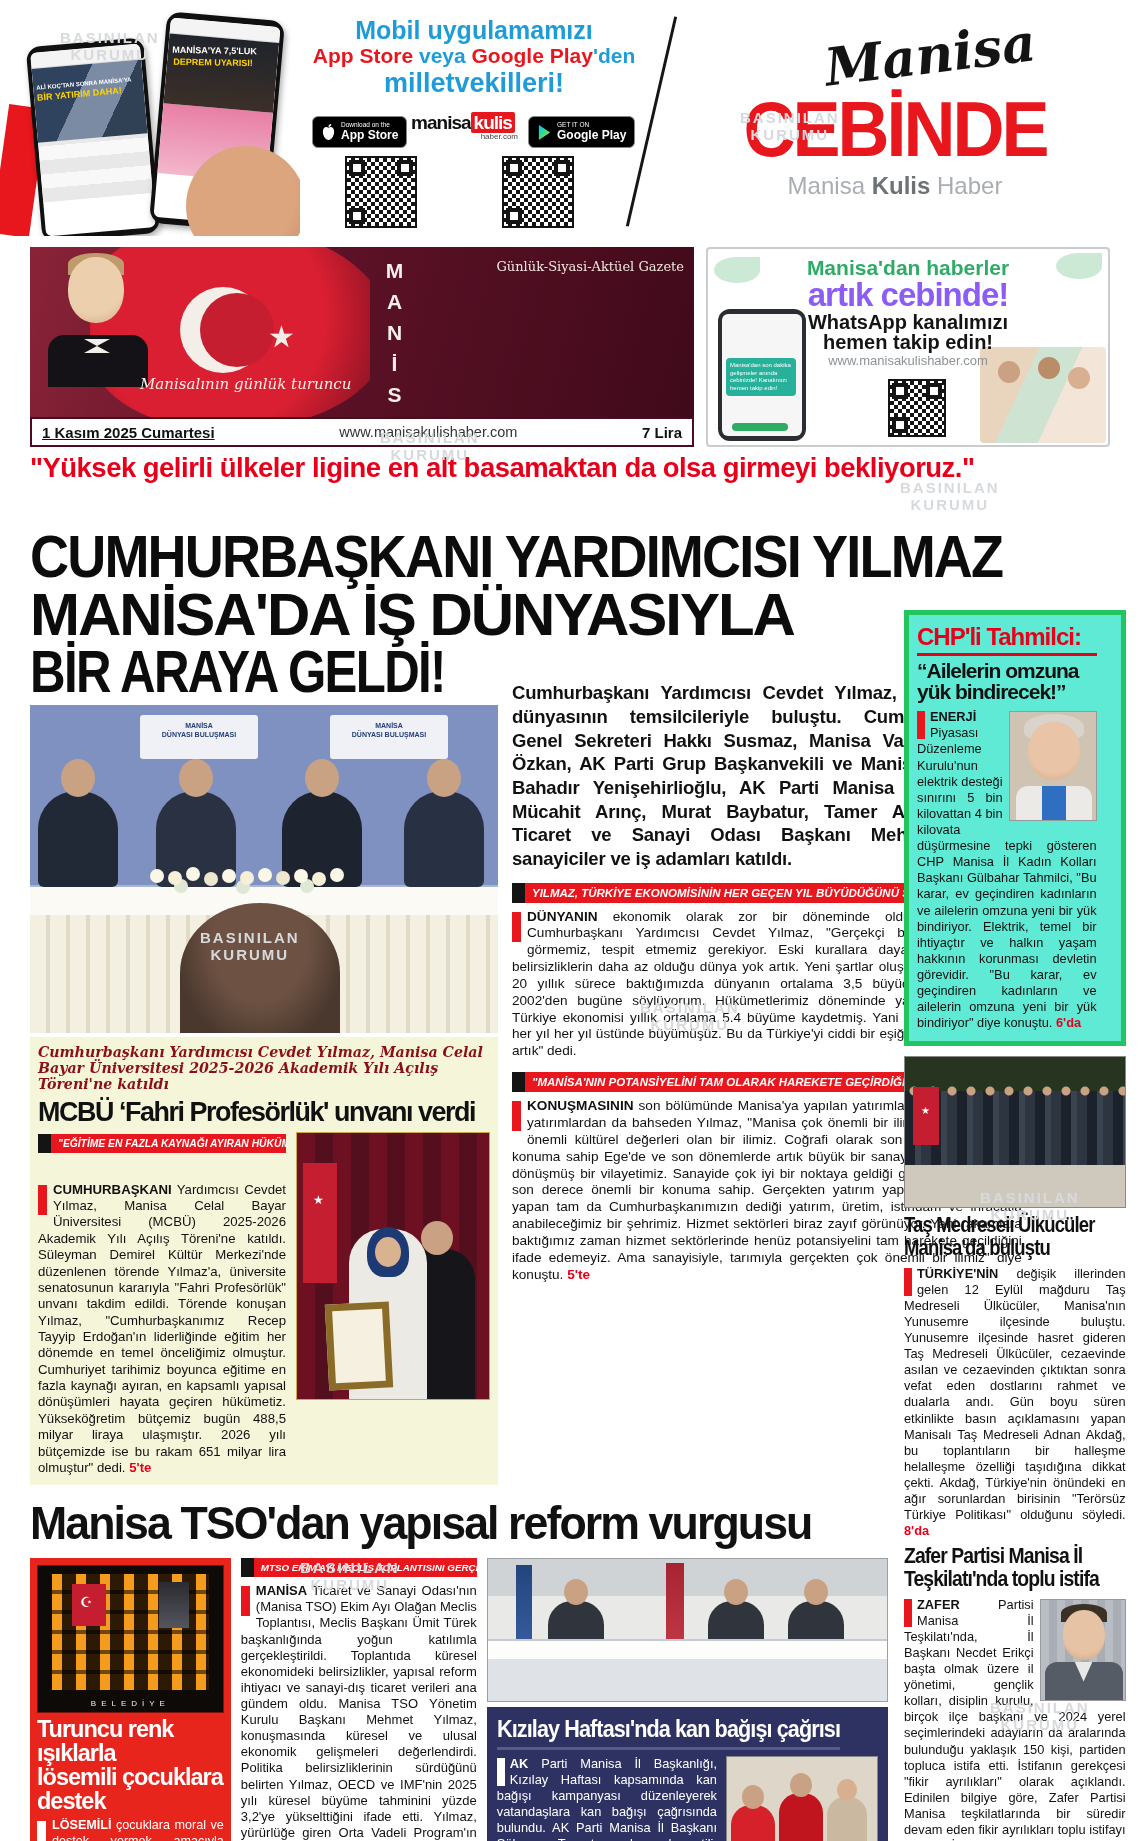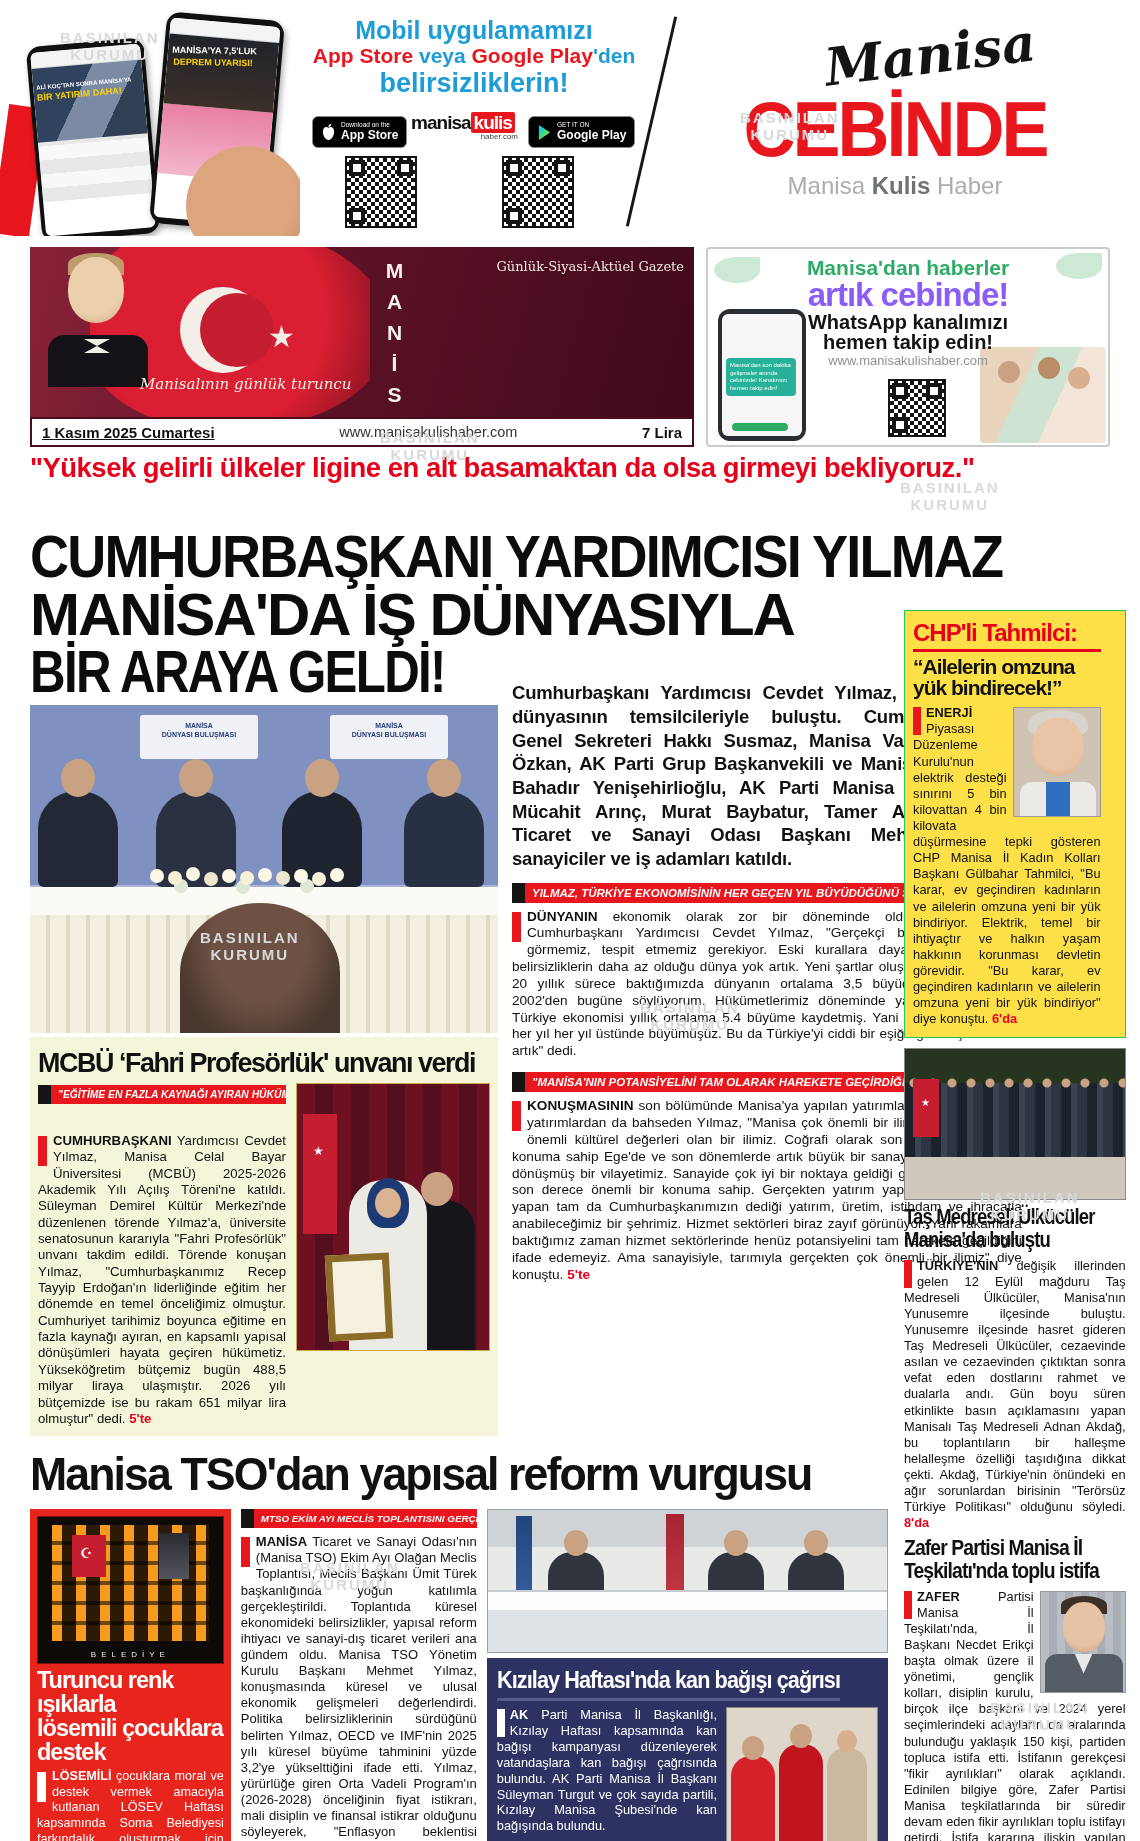--- a/index.html
+++ b/index.html
@@ -179,21 +179,21 @@
   .kz-body .bar { background:#fff; }
   .photo-kizilay { width:152px; height:146px; background:#ded6c8; border:1px solid #888; }
   .kz-p { position:absolute; bottom:0; width:44px; height:96px; background:#d6212b; border-radius:20px 20px 0 0; }
   .kz-p:before { content:''; position:absolute; top:-20px; left:11px; width:22px; height:24px; background:#c9a283; border-radius:50%; }
   .kz-p2 { left:52px; height:108px; background:#c0151f; }
   .kz-coat { position:absolute; right:10px; bottom:0; width:40px; height:104px; background:#cbb8a0; border-radius:18px 18px 0 0; }
   .kz-coat:before { content:''; position:absolute; top:-18px; left:10px; width:20px; height:22px; background:#d8b090; border-radius:50%; }
 
   
   .sidebar { flex:1; padding-top:24px; }
-  .chp-panel { background:#fde047; border:1px solid #22c55e; padding:8px 24px 10px 8px; }
+  .chp-panel { background:#5eead4; border:5px solid #22c55e; padding:8px 24px 10px 8px; }
   .chp-title { color:#e8001b; font-size:24px; font-weight:bold; letter-spacing:-1px; border-bottom:3px solid #e8001b; padding-bottom:2px; white-space:nowrap; }
   .chp-sub { font-size:21px; font-weight:bold; letter-spacing:-1px; line-height:1.04; margin-top:4px; white-space:nowrap; }
   .sb-body { font-size:12.8px; line-height:1.26; text-align:justify; margin-top:6px; }
   .sb-body .bar { float:left; width:8px; height:28px; background:#e8161d; margin:2px 5px 2px 0; }
   .photo-chp { float:right; width:88px; height:110px; margin:2px 0 4px 6px; background:#cfc4b4; border:1px solid #999; position:relative; overflow:hidden; }
   .chp-head { position:absolute; left:18px; top:10px; width:52px; height:58px; background:radial-gradient(circle at 50% 45%, #e9c4a6 0 60%, #d0a582 100%); border-radius:48%; }
   .chp-hair { position:absolute; left:14px; top:2px; width:60px; height:26px; background:#d9d3cb; border-radius:50% 50% 30% 30%; }
   .chp-torso { position:absolute; left:6px; bottom:0; width:76px; height:34px; background:#eceae6; border-radius:12px 12px 0 0; }
   .chp-torso:after { content:''; position:absolute; left:26px; top:0; width:24px; height:34px; background:#2f6fc1; }
   .photo-tas { width:100%; height:152px; margin-top:10px; background:linear-gradient(#27341f 0 52%,#cfc9bd 52%); border:1px solid #888; }
@@ -274,21 +274,21 @@
           </div>
           <div class="rowpink"></div>
         </div>
       </div>
       <div class="hand"></div>
     </div>
 
     <div class="promo-text">
       <div class="pt1">Mobil uygulamamızı</div>
       <div class="pt2"><span class="r">App Store</span><span class="b"> veya </span><span class="r">Google Play</span><span class="b">'den</span></div>
-      <div class="pt3">belirsizliklerin!</div>
+      <div class="pt3">milletvekilleri!</div>
     </div>
 
     <div class="badge" style="left:312px">
       <svg width="15" height="19" viewBox="0 0 16 20">
           <path d="M8 5 C5 3 2 5 2 9 c0 5 3 9 6 9 c3 0 6 -4 6 -9 C14 5 11 3 8 5 Z M8 4 C8 2 9 1 11 1 C11 3 10 4 8 4 Z" fill="#fff"></path>
         </svg>
       <span class="bt">
           <span class="s">Download on the</span>
           <span class="g">App Store</span>
         </span>
@@ -402,20 +402,21 @@
               <div class="mp-person" style="left:126px;background:#2a3142"></div>
               <div class="mp-person" style="left:252px;background:#1d2430"></div>
               <div class="mp-person" style="left:374px;background:#283044"></div>
               <div class="mp-table"></div>
               <div class="mp-flowers"></div>
               <div class="mp-skirt"></div>
               <div class="mp-fore"></div>
             </div>
 
             <div class="mcbu">
+              <div class="mcbu-cap">Cumhurbaşkanı Yardımcısı Cevdet Yılmaz, Manisa Celal Bayar Üniversitesi 2025-2026 Akademik Yılı Açılış Töreni'ne katıldı</div>
               <div class="mcbu-h">MCBÜ ‘Fahri Profesörlük' unvanı verdi</div>
               <div class="mcbu-row">
                 <div class="mcbu-left">
                   <span class="strip">"EĞİTİME EN FAZLA KAYNAĞI AYIRAN HÜKÜMET OLDUK"</span>
                   <p class="body"><span class="bar"></span><b class="lw">CUMHURBAŞKANI</b><span> Yardımcısı Cevdet Yılmaz, Manisa Celal Bayar Üniversitesi (MCBÜ) 2025-2026 Akademik Yılı Açılış Töreni'ne katıldı. Süleyman Demirel Kültür Merkezi'nde düzenlenen törende Yılmaz'a, üniversite senatosunun kararıyla "Fahri Profesörlük" unvanı takdim edildi. Törende konuşan Yılmaz, "Cumhurbaşkanımız Recep Tayyip Erdoğan'ın liderliğinde eğitim her dönemde en temel önceliğimiz olmuştur. Cumhuriyet tarihimiz boyunca eğitime en fazla kaynağı ayıran, en kapsamlı yapısal dönüşümleri hayata geçiren hükümetiz. Yükseköğretim bütçemiz bugün 488,5 milyar liraya ulaşmıştır. 2026 yılı bütçemizde ise bu rakam 651 milyar lira olmuştur" dedi.</span> <span class="ref">5'te</span></p>
                 </div>
                 <div class="photo photo-mcbu">
                   <div class="mc-flag"></div>
                   <div class="mc-gown"></div>
                   <div class="mc-woman"></div>

